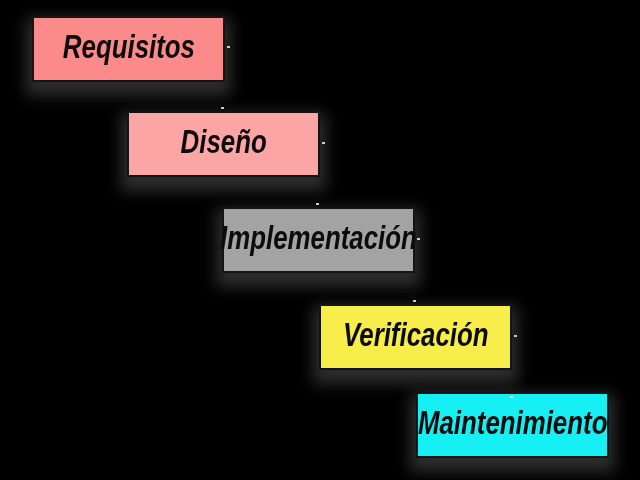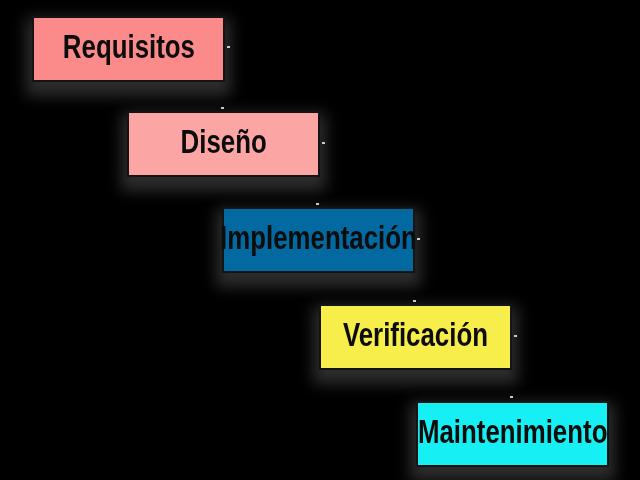--- a/index.html
+++ b/index.html
@@ -31,51 +31,51 @@
     font-size: 34px;
     color: #0c0c0c;
     white-space: nowrap;
     transform: scaleX(0.76);
     transform-origin: center;
   }
   .s1 { left: 32px;  top: 16px;  }
   .s2 { left: 127px; top: 111px; }
   .s3 { left: 222px; top: 207px; }
   .s4 { left: 319px; top: 304px; }
-  .s5 { left: 416px; top: 401px; }
+  .s5 { left: 416px; top: 392px; }
   .speck {
     position: absolute;
     width: 3px;
     height: 2px;
     background: #dedede;
     opacity: 0.9;
   }
   .k1 { left: 227px; top: 46px;  }
   .k2 { left: 322px; top: 142px; }
   .k3 { left: 417px; top: 238px; }
   .k4 { left: 514px; top: 335px; }
   .k5 { left: 221px; top: 107px; }
   .k6 { left: 316px; top: 203px; }
   .k7 { left: 413px; top: 300px; }
   .k8 { left: 510px; top: 396px; }
 </style>
 </head>
 <body>
 
-<div class="canvas" style="background-color: rgb(0, 0, 0);">
+<div class="canvas" style="background-color: rgb(0, 0, 0); font-style: italic;">
 
   <div class="step s1" style="background-color: rgb(251, 139, 139); border-color: rgb(20, 20, 20);">
     <span class="step-label" style="color: rgb(12, 12, 12);">Requisitos</span>
   </div>
 
   <div class="step s2" style="background-color: #fca5a5; border-color: rgb(20, 20, 20);">
     <span class="step-label" style="color: rgb(12, 12, 12);">Diseño</span>
   </div>
 
-  <div class="step s3" style="background-color: #0369a1; border-color: rgb(20, 20, 20); text-align: center;">
+  <div class="step s3" style="background-color: #a3a3a3; border-color: rgb(20, 20, 20); text-align: center;">
     <span class="step-label" style="color: rgb(12, 12, 12);">Implementación</span>
   </div>
 
   <div class="step s4" style="background-color: rgb(247, 237, 75); border-color: rgb(20, 20, 20);">
     <span class="step-label" style="color: rgb(12, 12, 12);">Verificación</span>
   </div>
 
   <div class="step s5" style="background-color: rgb(22, 239, 243); border-color: rgb(20, 20, 20);">
     <span class="step-label" style="color: rgb(12, 12, 12);">Maintenimiento</span>
   </div>

